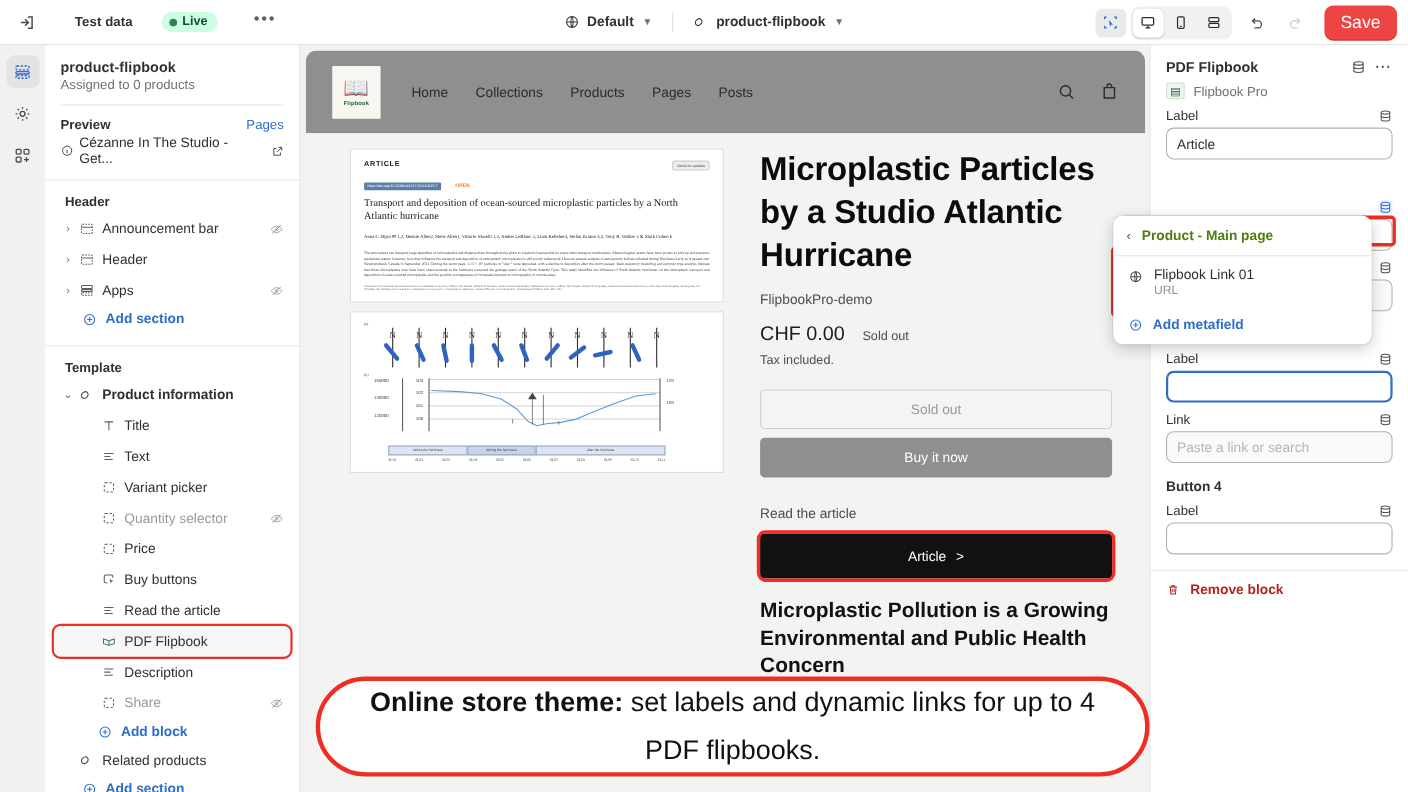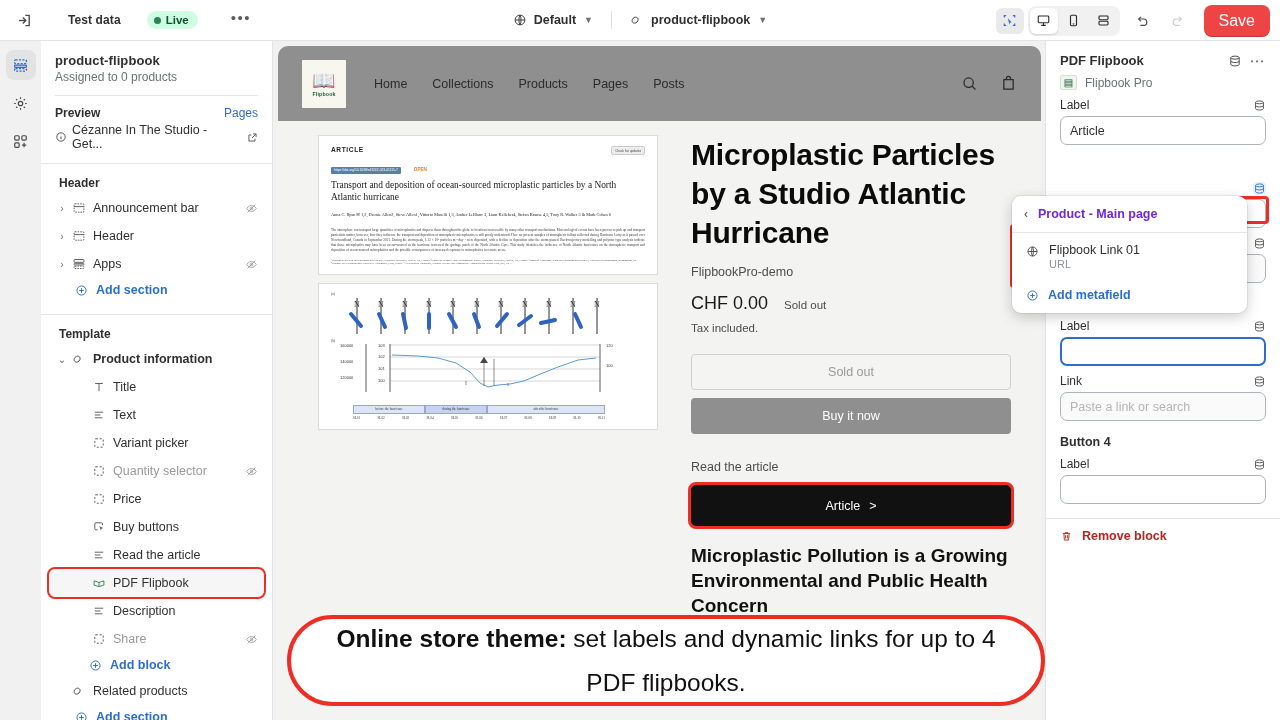--- a/index.html
+++ b/index.html
@@ -222,21 +222,21 @@
   .hl-box { position:absolute; border: 3px solid #ee2e24; border-radius: 4px; pointer-events:none; z-index: 25;}
 
   
   .mf-popup {
     position: absolute; left: 1012px; top: 196px; width: 235px;
     background: #fff; border-radius: 9px; box-shadow: 0 4px 14px rgba(0,0,0,.20), 0 0 0 1px rgba(0,0,0,.06);
     z-index: 30; overflow: hidden;
   }
   .mf-pop-head { display:flex; align-items:center; gap:10px; padding: 11px 12px 11px 12px; }
   .mf-back { font-size: 12px; color:#4a4a4a; cursor:pointer; }
-  .mf-pop-title { font-size: 12.5px; font-weight:700; color:#6d28d9; }
+  .mf-pop-title { font-size: 12.5px; font-weight:700; color:#4d7c0f; }
   .mf-pop-rule { height:1px; background:#e6e6e6; }
   .mf-item { display:flex; align-items:flex-start; gap:10px; padding: 10px 12px 10px 14px; cursor:pointer;}
   .mf-item-name { font-size: 12.5px; color:#303030; }
   .mf-item-type { font-size: 11px; color:#8c9196; margin-top:1px; }
   .mf-add { display:flex; align-items:center; gap:9px; padding: 8px 12px 11px 14px;
             color:#2c6ecb; font-size:12.5px; font-weight:600; cursor:pointer;}
 
   svg { display:block; }
   .tiny { font-size: 3.4px; line-height: 5.0px; color:#3a3a3a; }
   .pdf-kicker { font-size: 6.6px; font-weight: 700; letter-spacing:.6px; color:#222;

